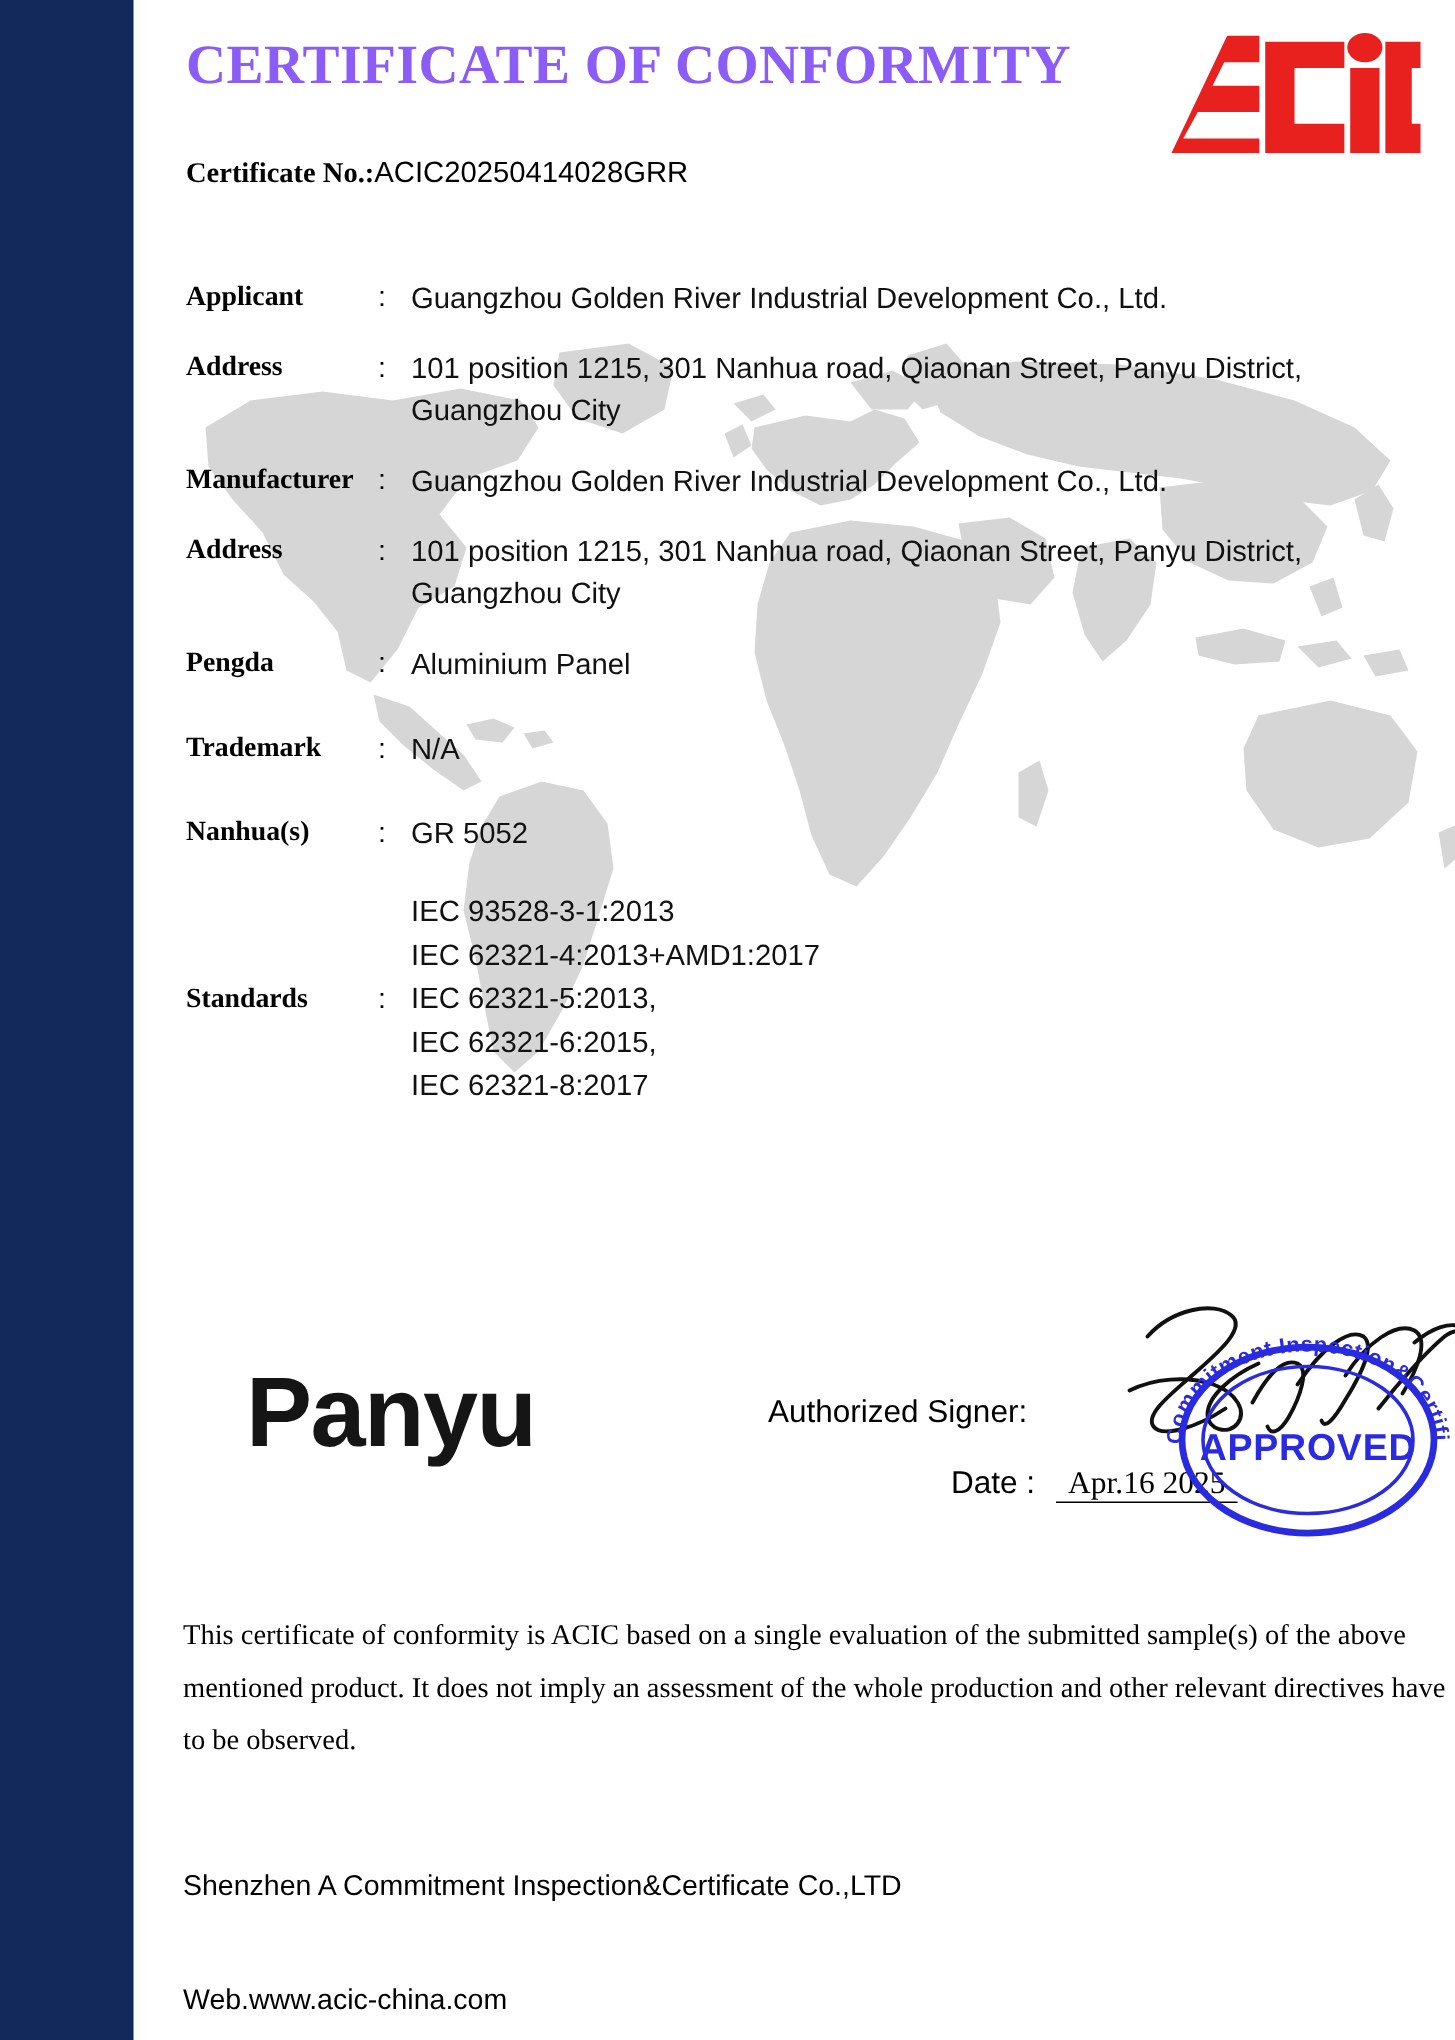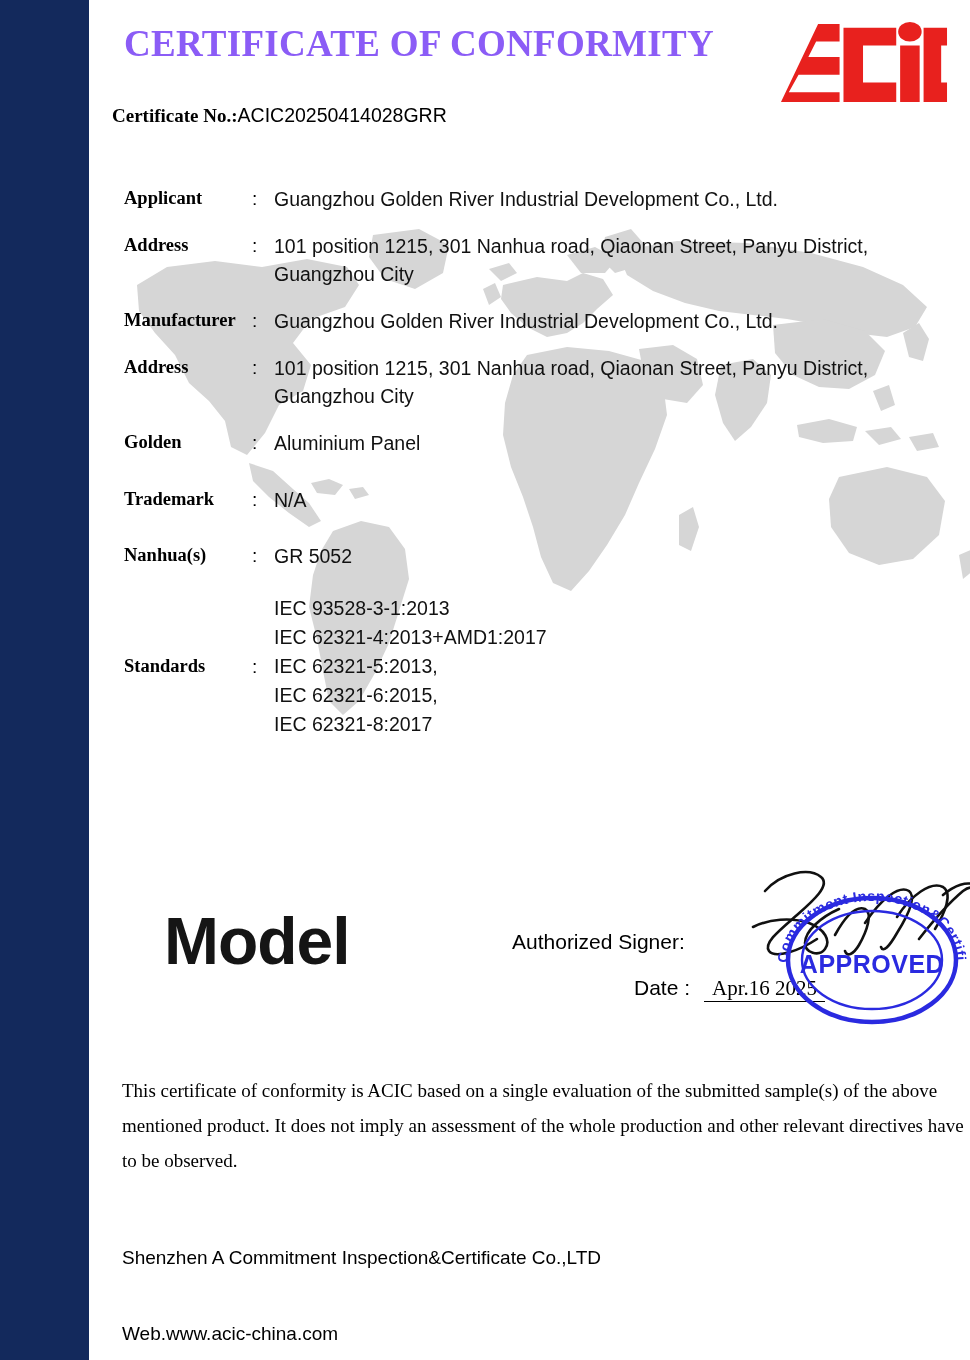--- a/index.html
+++ b/index.html
@@ -63,21 +63,21 @@
     top: 22px;
     font-family: "Liberation Serif", serif;
     font-weight: bold;
     font-size: 37px;
     letter-spacing: 0.3px;
     color: #8b5cf6;
     white-space: nowrap;
   }
   #cert-no {
     position: absolute;
-    left: 20px;
+    left: 32px;
     top: 104px;
     font-family: "Liberation Serif", serif;
     font-size: 19px;
     font-weight: bold;
     white-space: nowrap;
   }
   #cert-no .num {
     font-family: "Liberation Sans", sans-serif;
     font-weight: normal;
     font-size: 19.5px;
@@ -365,21 +365,21 @@
     <div class="row">
       <div class="f-label">Address</div>
       <div class="f-colon">:</div>
       <div class="f-value">
         <span class="l2">101 position 1215, 301 Nanhua road, Qiaonan Street, Panyu District,</span>
         <span class="l2">Guangzhou City</span>
       </div>
     </div>
 
     <div class="row" style="margin-bottom:29px">
-      <div class="f-label">Golden</div>
+      <div class="f-label">Pengda</div>
       <div class="f-colon">:</div>
       <div class="f-value">Aluminium Panel</div>
     </div>
 
     <div class="row" style="margin-bottom:28px">
       <div class="f-label">Trademark</div>
       <div class="f-colon">:</div>
       <div class="f-value">N/A</div>
     </div>
 
@@ -397,21 +397,21 @@
         <div class="std-line">IEC 62321-4:2013+AMD1:2017</div>
         <div class="std-line">IEC 62321-5:2013,</div>
         <div class="std-line">IEC 62321-6:2015,</div>
         <div class="std-line">IEC 62321-8:2017</div>
       </div>
     </div>
 
   </div>
 
 
-  <div id="rohs-mark">Model</div>
+  <div id="rohs-mark">Panyu</div>
 
   <div id="sign-block">
     <div id="signer-line">
       <span id="signer-label">Authorized Signer:</span>
     </div>
     <div id="date-line">
       <span>Date :</span>
       <span id="date-value">Apr.16 2025</span>
     </div>
   </div>

